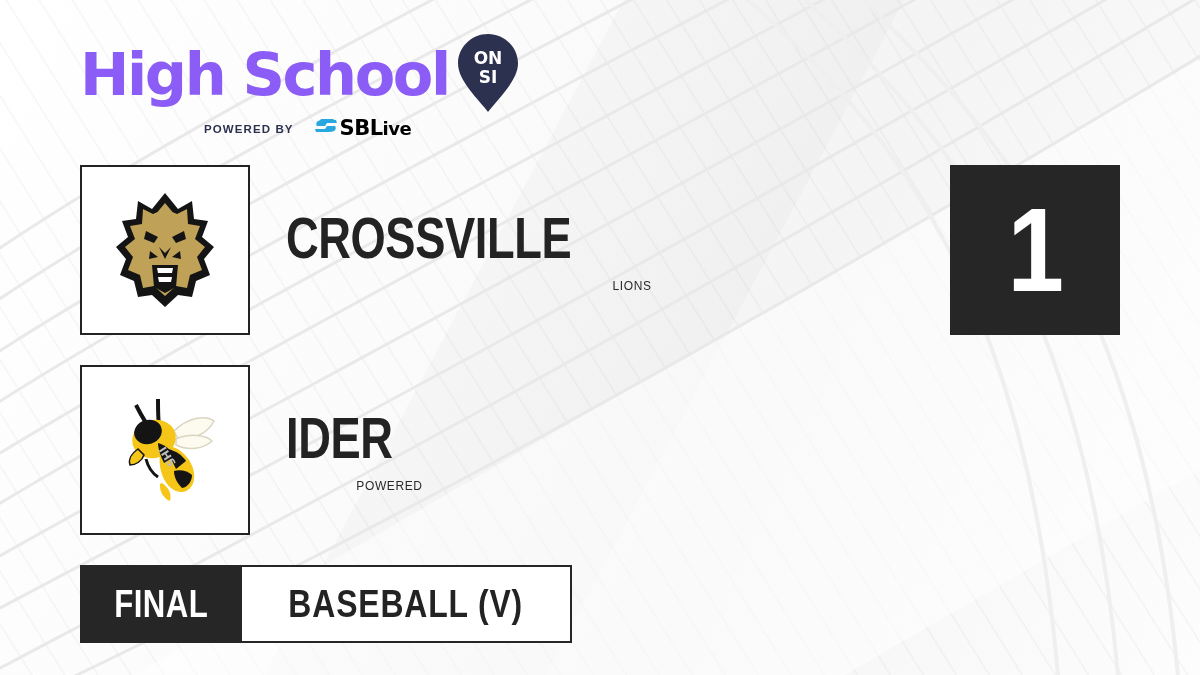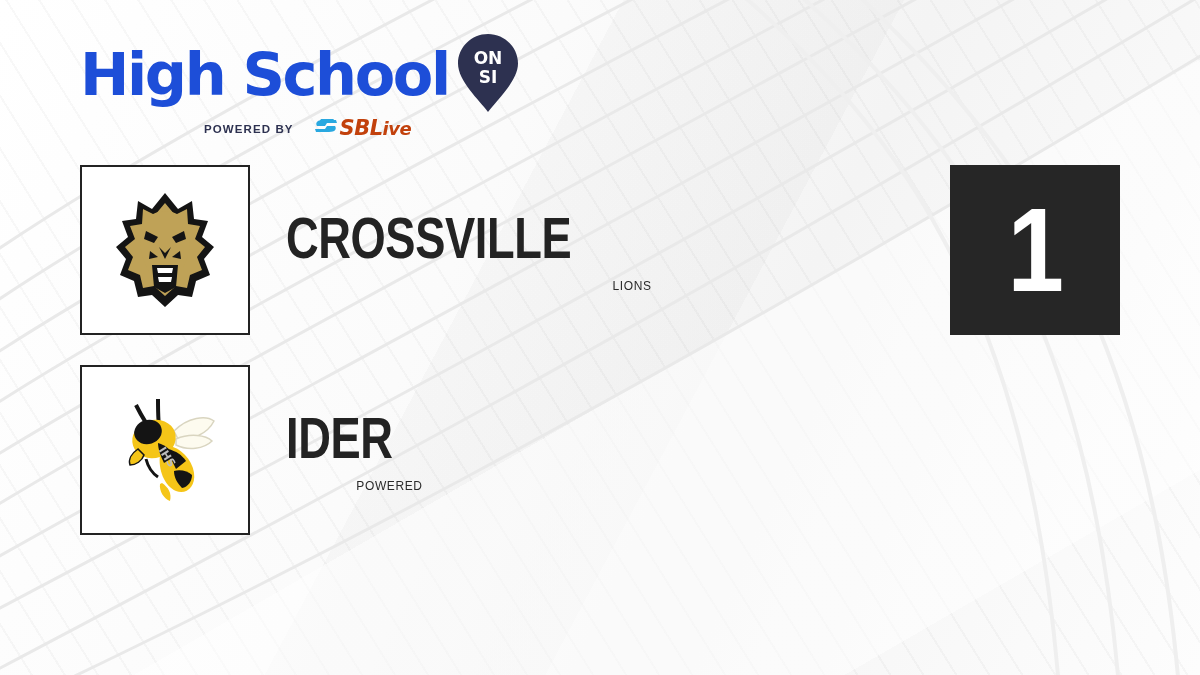--- a/index.html
+++ b/index.html
@@ -51,40 +51,40 @@
   .bg-waves svg { width:100%; height:100%; display:block; }
 
   
   .logo-block {
     position:absolute; left:80px; top:34px;
     display:flex; flex-direction:column; align-items:flex-start;
   }
   .logo-row { display:flex; align-items:center; gap:8px; }
   .logo-word {
     font-size:59px; font-weight:bold; letter-spacing:-2.4px;
-    color:#1d4ed8; line-height:1;
+    color:#8b5cf6; line-height:1;
     font-family:"DejaVu Sans", sans-serif;
   }
   .logo-pin { width:62px; height:78px; flex:0 0 auto; margin-bottom:2px; }
   .logo-pin svg { display:block; width:100%; height:100%; }
 
   .powered-row {
     display:flex; align-items:center; gap:20px;
     margin-top:4px; margin-left:124px;
   }
   .powered-label {
     font-size:11.5px; font-weight:bold; letter-spacing:1.1px;
     color:#2d3150;
   }
   .sblive { display:flex; align-items:center; }
   .sblive-mark { width:24px; height:19px; margin-right:2px; }
   .sblive-mark svg { display:block; width:100%; height:100%; }
   .sblive-text {
-    font-size:21px; font-weight:bold; font-style:italic;
-    letter-spacing:-0.5px; color:#c2410c; line-height:1;
+    font-size:21px; font-weight:bold; 
+    letter-spacing:-0.5px; color:#000000; line-height:1;
     font-family:"DejaVu Sans", sans-serif;
     text-align:center;
   }
   .sblive-text .lower { font-size:18px; }
 
   
   .team-row { position:absolute; left:80px; }
   .team-row.row-1 { top:165px; }
   .team-row.row-2 { top:365px; }
 
@@ -267,14 +267,22 @@
     <div class="team-text">
       <div class="team-name">IDER</div>
       <div class="team-sub">POWERED</div>
     </div>
   </div>
 
   <div class="score-box row-1">
     <div class="score-value">1</div>
   </div>
 
+  <div class="status-bar">
+    <div class="status-state">
+      <span>FINAL</span>
+    </div>
+    <div class="status-sport">
+      <span>BASEBALL (V)</span>
+    </div>
+  </div>
 
 </div>
 
 </body></html>

